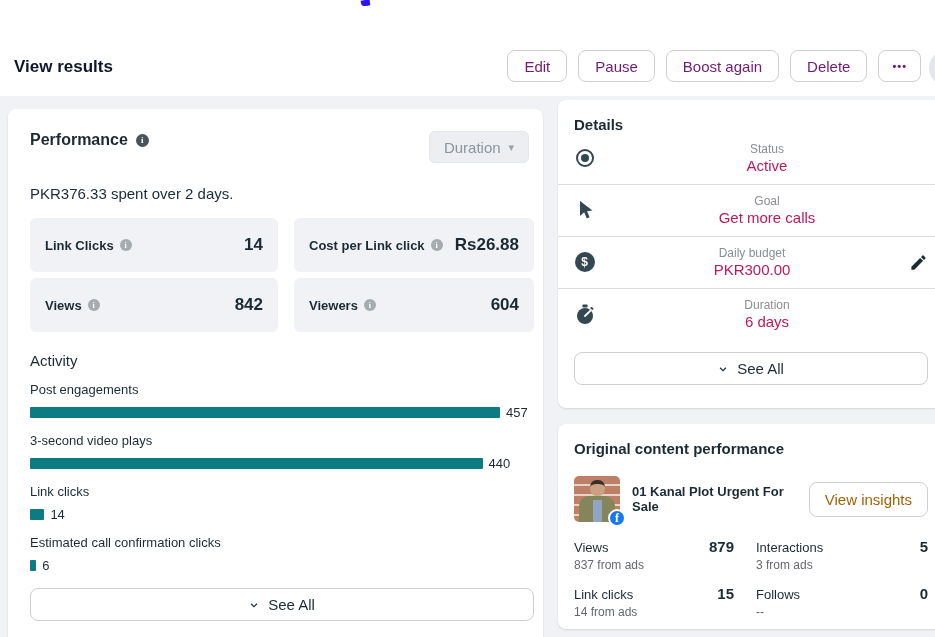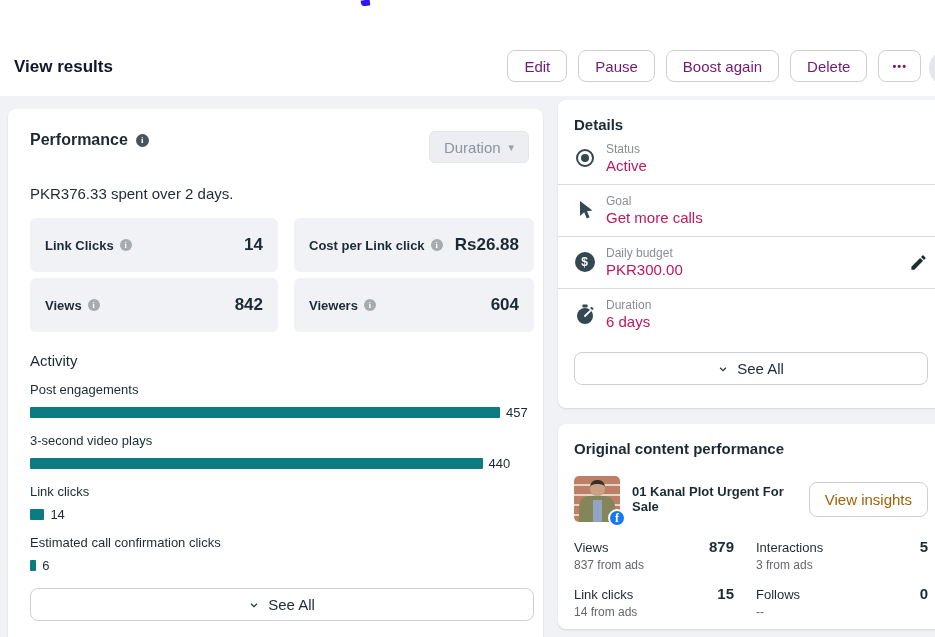--- a/index.html
+++ b/index.html
@@ -53,21 +53,21 @@
   .bar-label { font-size:13px; color:#1c2b33; }
   .bar-line { display:flex; align-items:center; margin-top:8px; }
   .bar-fill { height:11px; background:#0c7c82; border-radius:1px; }
   .bar-value { font-size:13px; color:#1c2b33; margin-left:6px; }
   .see-all-btn { margin-top:15px; width:504px; margin-left:8px; height:33px; background:#fff;
     border:1px solid #ccd0d5; border-radius:8px; display:flex; align-items:center; justify-content:center;
     gap:9px; font-size:15px; color:#1c2b33; cursor:pointer; font-family:inherit; }
   .chev { width:10px; height:10px; }
   
   .details-head { font-size:15px; font-weight:bold; color:#1c2b33; }
-  .detail-row { display:flex; align-items:center; gap:11px; padding:9px 0 10px 0; }
+  .detail-row { display:flex; align-items:center; gap:11px; padding:9px 0 10px 0;text-align:center; }
   .detail-icon { width:21px; display:flex; justify-content:center; flex:none; }
   .detail-texts { flex:1; }
   .detail-label { font-size:12px; color:#8a8d91; }
   .detail-value { font-size:15px; color:#be185d; margin-top:1px; }
   .detail-divider { height:1px; background:#dadde1; margin:0 -16px; }
   .status-icon { width:18px; height:18px; border:2px solid #344854; border-radius:50%;
     display:flex; align-items:center; justify-content:center; }
   .status-icon-dot { width:8px; height:8px; background:#344854; border-radius:50%; }
   .dollar-icon { width:20px; height:20px; background:#344854; border-radius:50%; color:#fff;
     font-size:12px; font-weight:bold; display:flex; align-items:center; justify-content:center; }

